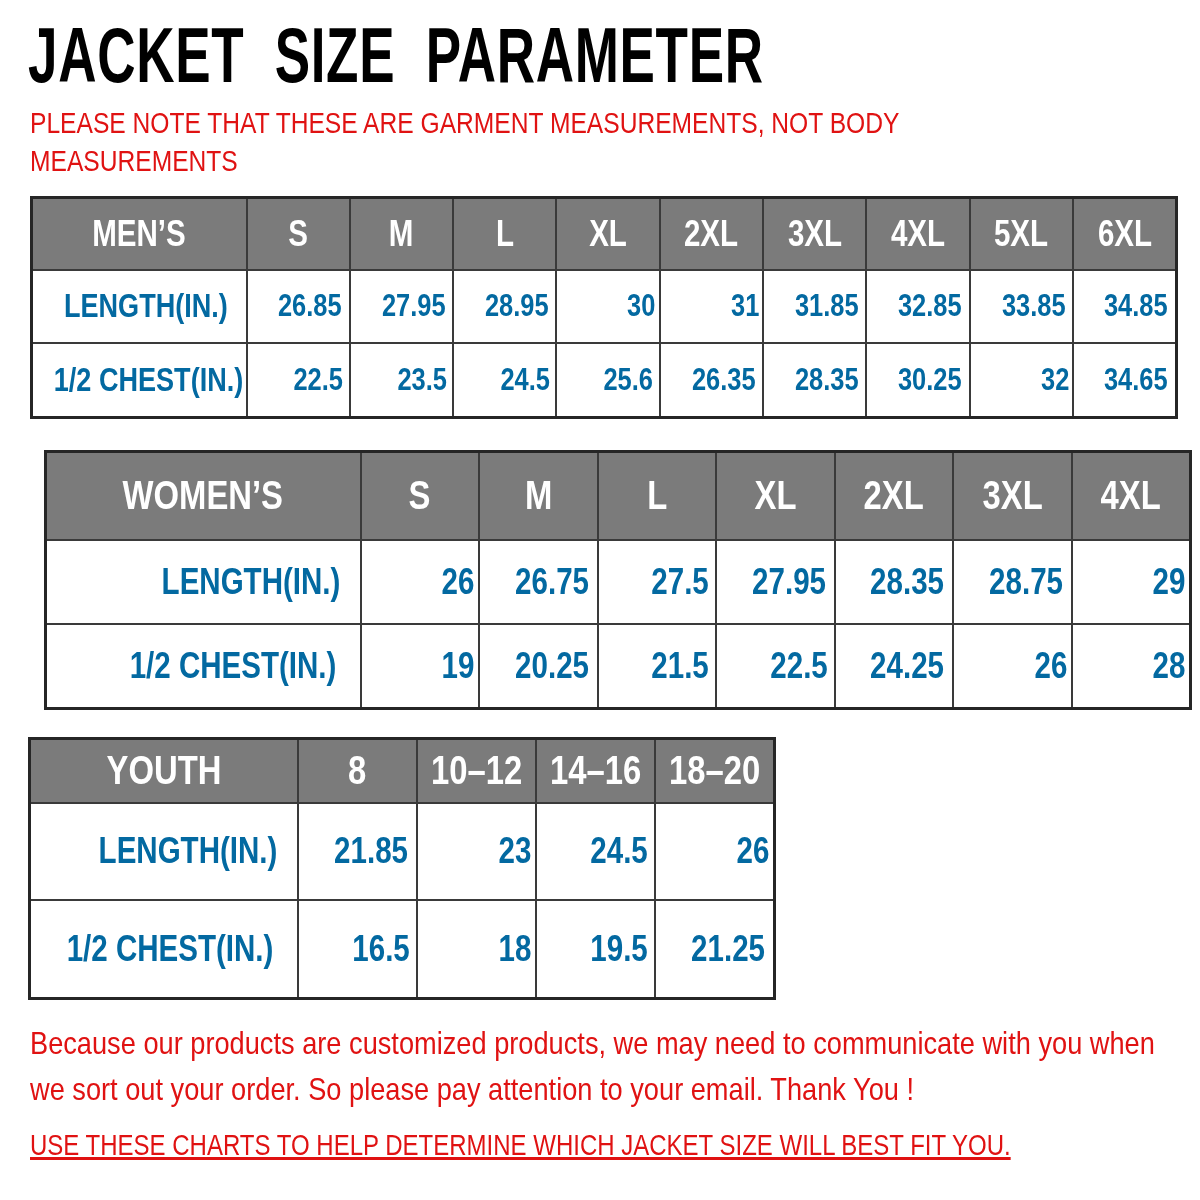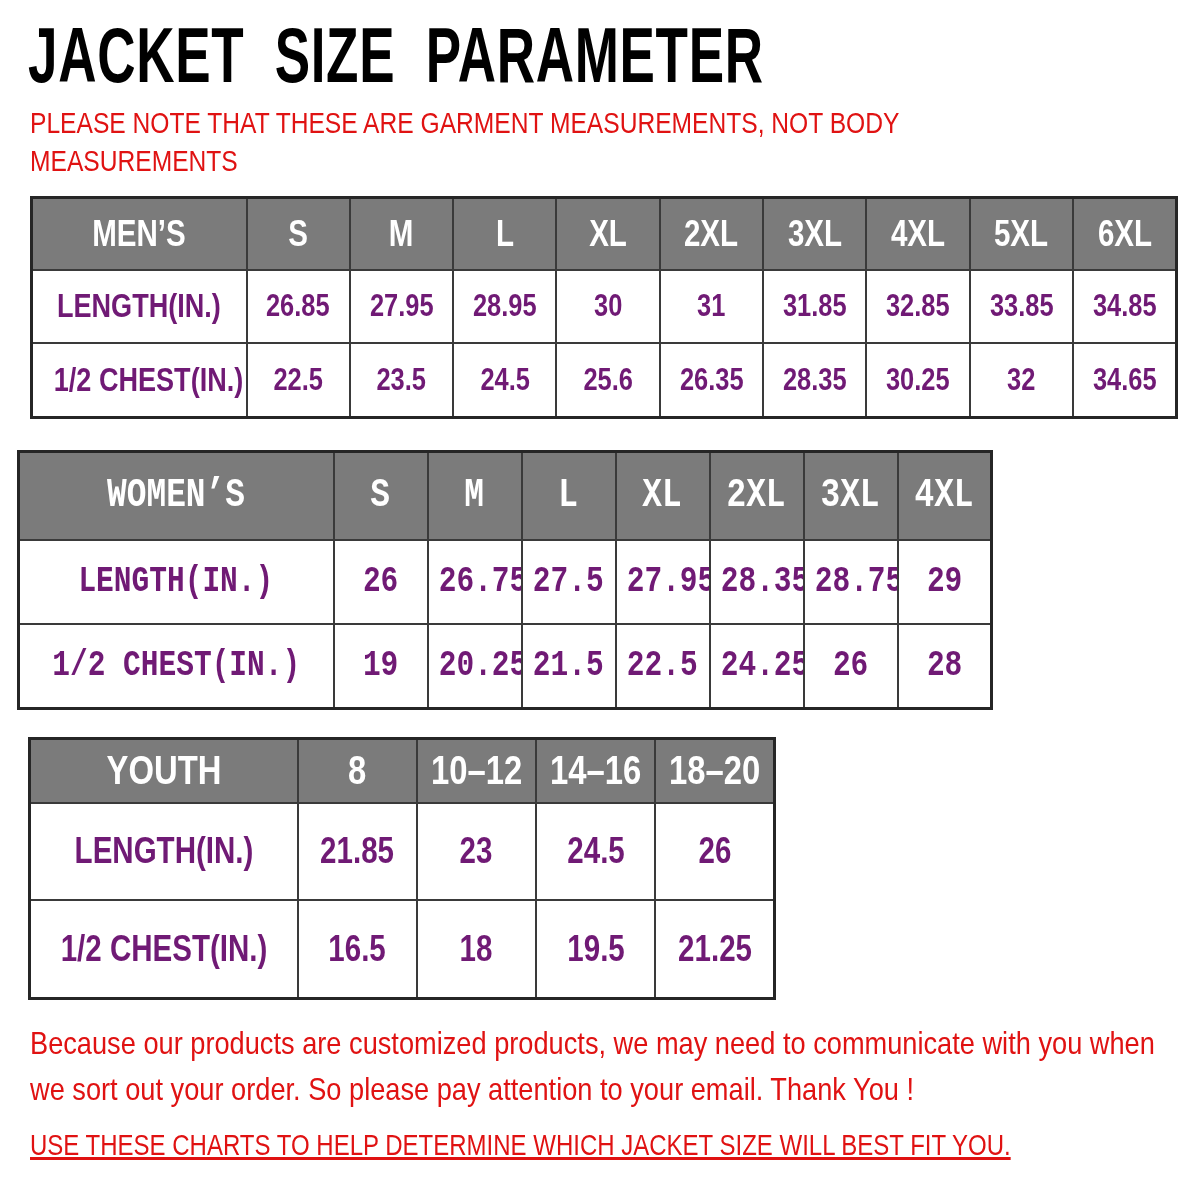--- a/index.html
+++ b/index.html
@@ -13,32 +13,32 @@
   }
 
   .note{
     position:absolute;left:30px;top:104px;margin:0;
     width:1070px;font-size:30px;line-height:1.28;font-weight:400;
     transform:scaleX(0.82);transform-origin:left top;
   }
 
   .tbl-wrap{position:absolute;}
   #men{left:30px;top:196px;width:1148px;height:223px;}
-  #women{left:17px;top:450px;width:976px;height:260px;font-family:Liberation Mono, monospace;}
+  #women{left:44px;top:450px;width:1148px;height:260px;}
   #youth{left:28px;top:737px;width:748px;height:263px;}
 
   .size-table{
     width:100%;height:100%;border-collapse:collapse;table-layout:fixed;
     background:#fff;border:3px solid #262626;padding-left:18px;
   }
   .size-table th,.size-table td{
     border:2px solid #3a3a3a;text-align:center;vertical-align:middle;padding:0;overflow:hidden;
   }
   .size-table thead th{background:#7b7b7b;color:#fff;font-weight:700;}
-  .size-table td{color:#701a75;font-weight:700;}
+  .size-table td{color:#0369a1;font-weight:700;text-align:right;}
 
   .cx{display:inline-block;transform:scaleX(0.82);transform-origin:center center;white-space:nowrap;}
 
   #men thead tr{height:72px;}
   #men .c0{width:215px;}
   #men .name-cell,#men .size-cell{font-size:36px;}
   #men .label-cell{font-size:33px;}
   #men .num-cell{font-size:31px;}
 
   #women thead tr{height:88px;}

